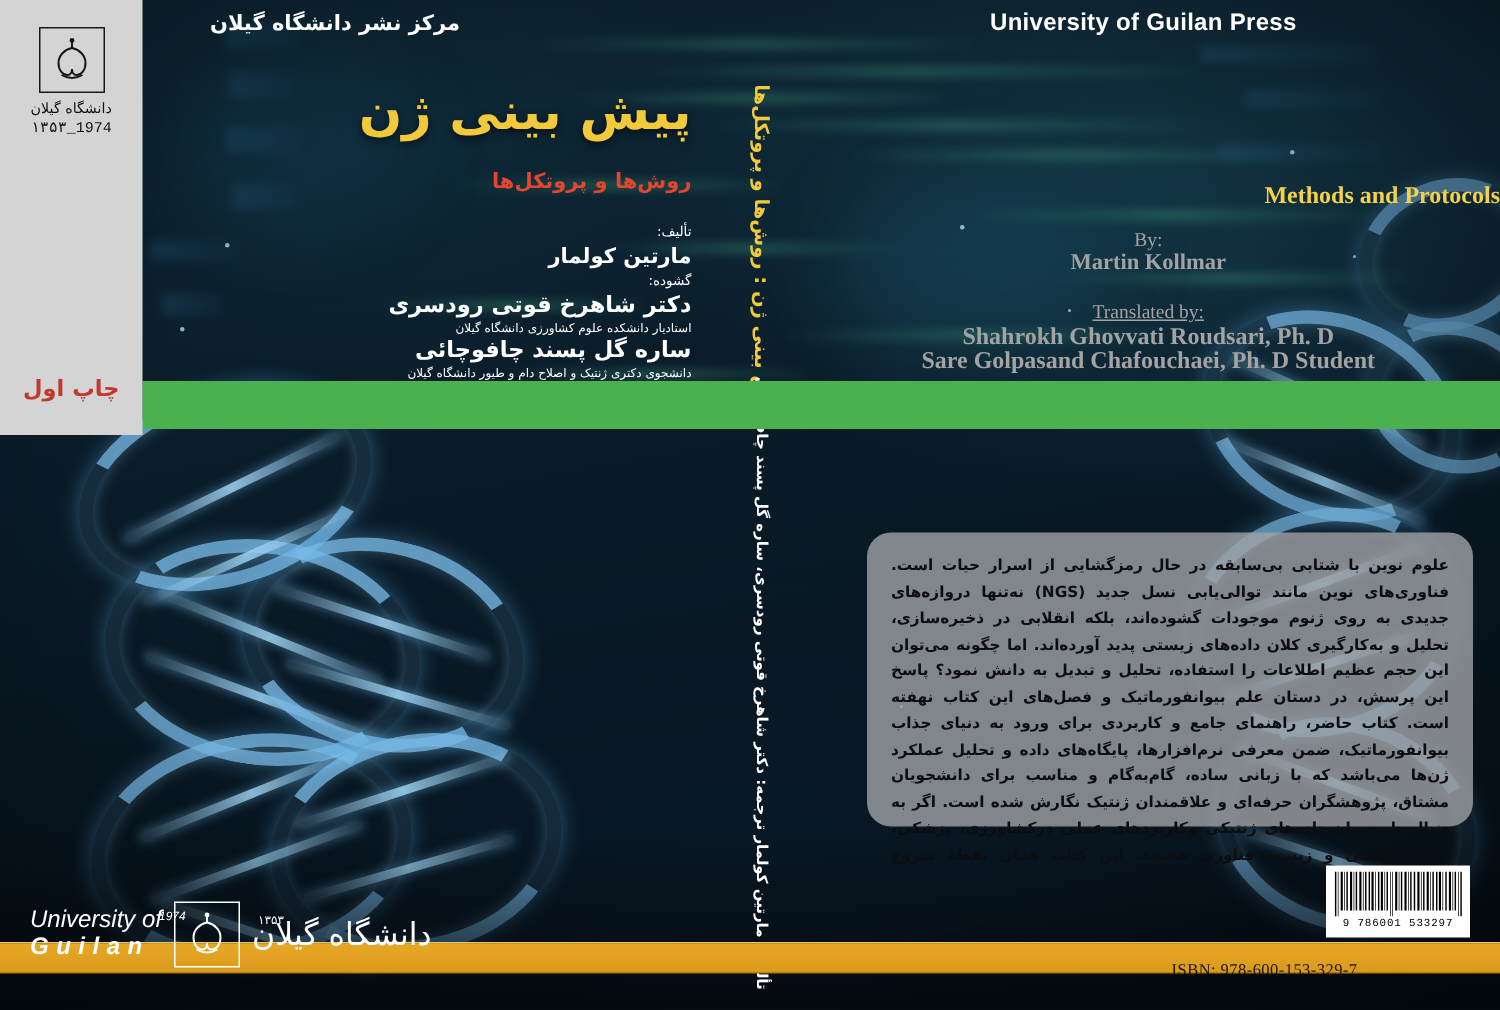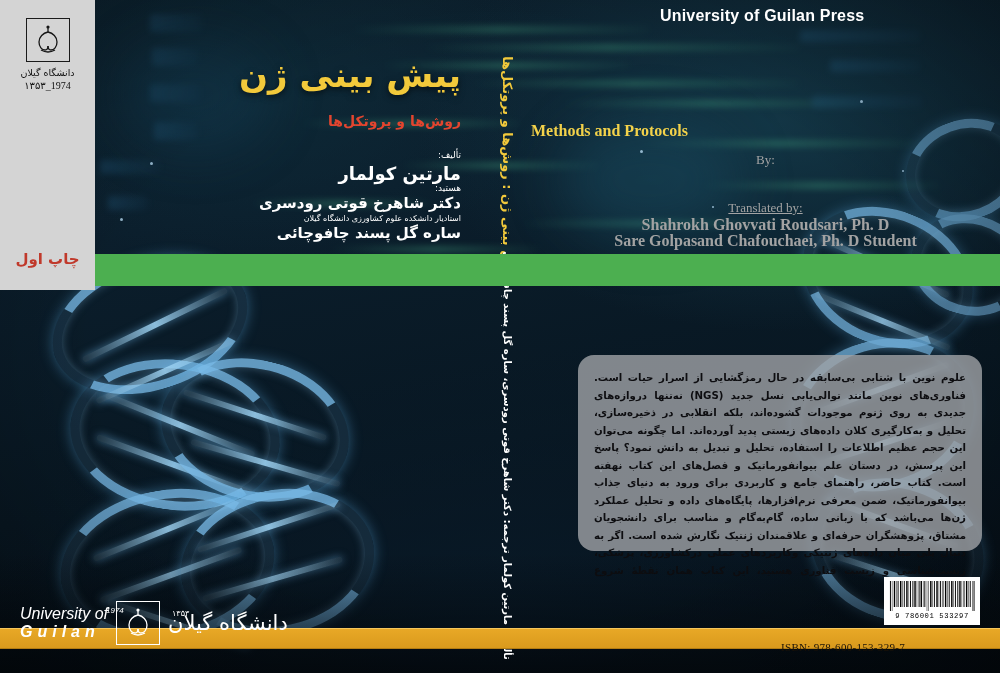--- a/index.html
+++ b/index.html
@@ -86,21 +86,21 @@
     position: relative;
     display: flex; align-items: center; justify-content: center;
   }
   .ug-mark svg { display: block; }
   .flap-uni-fa {
     font-size: 9.5px; color: #111; margin-top: 3px;
     font-family: "DejaVu Sans", sans-serif; direction: rtl;
   }
   .flap-year {
     font-size: 10px; color: #111; letter-spacing: .5px;
-    font-family: Liberation Serif, serif;
+    font-family: Liberation Mono, monospace;
   }
   #edition-badge {
     position: absolute; left: 0; right: 0; bottom: 22px;
     text-align: center;
     font-family: "DejaVu Sans", sans-serif;
     font-size: 15px; font-weight: bold; color: #c0392b;
     direction: rtl;
   }
 
   
@@ -162,21 +162,21 @@
     font-family: "DejaVu Sans", sans-serif;
     font-size: 14px; font-weight: bold; color: #e3452f;
   }
   .fa-lbl {
     position: absolute; right: 24px; left: 20px;
     text-align: right; direction: rtl;
     font-family: "DejaVu Sans", sans-serif;
     color: #ffffff;
   }
   #fa-author-label { top: 150px; font-size: 9px; }
-  #fa-author       { top: 163px; font-size: 18px; font-weight: bold; }
+  #fa-author       { top: 163px; font-size: 14px; font-weight: bold; }
   #fa-trans-label  { top: 183px; font-size: 9px; }
   #fa-trans1       { top: 194px; font-size: 15px; font-weight: bold; }
   #fa-trans1-aff   { top: 214px; font-size: 8px; }
   #fa-trans2       { top: 224px; font-size: 15px; font-weight: bold; }
   #fa-trans2-aff   { top: 244px; font-size: 8px; }
 
   
   #front-cover {
     position: absolute; left: 531px; top: 0; width: 469px; height: 673px;
     z-index: 3;
@@ -184,21 +184,21 @@
   #en-title {
     position: absolute; left: 0; right: 0; top: 62px;
     text-align: center;
     font-family: "Liberation Serif", serif;
     font-size: 46px; font-weight: bold; color: #f5cd33;
     letter-spacing: .6px;
     text-shadow: 0 2px 8px rgba(0,0,0,.65);
   }
   #en-subtitle {
     position: absolute; left: 0; right: 0; top: 122px;
-    text-align: left;
+    text-align: right;
     font-family: "Liberation Serif", serif;
     font-size: 16px; font-weight: bold; color: #f3d24a;
   }
   .en-lbl {
     position: absolute; left: 0; right: 0; text-align: center;
     font-family: "Liberation Serif", serif; color: #a3a3a3;
   }
   #en-by        { top: 152px; font-size: 13px; }
   #en-author    { top: 167px; font-size: 15px; font-weight: bold; }
   #en-translabel{ top: 200px; font-size: 13px; text-decoration: underline; }
@@ -370,41 +370,44 @@
           </g>
         </svg>
       </div>
       <div class="flap-uni-fa">دانشگاه گیلان</div>
       <div class="flap-year">۱۳۵۳_1974</div>
     </div>
     <div id="edition-badge">چاپ اول</div>
   </div>
 
   <div id="green-band"></div>
+  <div id="press-fa" style="z-index:6;">مرکز نشر دانشگاه گیلان</div>
   <div id="press-en" style="z-index:6;">University of Guilan Press</div>
 
   <div id="back-cover">
     <div id="fa-title">پیش بینی ژن</div>
     <div id="fa-subtitle">روش‌ها و پروتکل‌ها</div>
     <div class="fa-lbl" id="fa-author-label">تألیف:</div>
     <div class="fa-lbl" id="fa-author">مارتین کولمار</div>
-    <div class="fa-lbl" id="fa-trans-label">هستید:</div>
+    <div class="fa-lbl" id="fa-trans-label">گشوده:</div>
     <div class="fa-lbl" id="fa-trans1">دکتر شاهرخ قوتی رودسری</div>
     <div class="fa-lbl" id="fa-trans1-aff">استادیار دانشکده علوم کشاورزی دانشگاه گیلان</div>
     <div class="fa-lbl" id="fa-trans2">ساره گل پسند چافوچائی</div>
+    <div class="fa-lbl" id="fa-trans2-aff">دانشجوی دکتری ژنتیک و اصلاح دام و طیور دانشگاه گیلان</div>
   </div>
 
   <div id="spine">
     <div class="spine-txt" id="spine-title">پیش بینی ژن : روش‌ها و پروتکل‌ها</div>
     <div class="spine-txt" id="spine-authors">تألیف: مارتین کولمار    ترجمه: دکتر شاهرخ قوتی رودسری، ساره گل پسند چافوچائی</div>
   </div>
 
   <div id="front-cover">
     <div id="en-subtitle">Methods and Protocols</div>
     <div class="en-lbl" id="en-by">By:</div>
+    <div class="en-lbl" id="en-author">Martin Kollmar</div>
     <div class="en-lbl" id="en-translabel">Translated by:</div>
     <div class="en-lbl" id="en-trans1">Shahrokh Ghovvati Roudsari, Ph. D</div>
     <div class="en-lbl" id="en-trans2">Sare Golpasand Chafouchaei, Ph. D Student</div>
   </div>
 
   <div id="abstract-box">
     <div id="abstract-text">علوم نوین با شتابی بی‌سابقه در حال رمزگشایی از اسرار حیات است. فناوری‌های نوین مانند توالی‌یابی نسل جدید (NGS) نه‌تنها دروازه‌های جدیدی به روی ژنوم موجودات گشوده‌اند، بلکه انقلابی در ذخیره‌سازی، تحلیل و به‌کارگیری کلان داده‌های زیستی پدید آورده‌اند. اما چگونه می‌توان این حجم عظیم اطلاعات را استفاده، تحلیل و تبدیل به دانش نمود؟ پاسخ این پرسش، در دستان علم بیوانفورماتیک و فصل‌های این کتاب نهفته است. کتاب حاضر، راهنمای جامع و کاربردی برای ورود به دنیای جذاب بیوانفورماتیک، ضمن معرفی نرم‌افزارها، پایگاه‌های داده و تحلیل عملکرد ژن‌ها می‌باشد که با زبانی ساده، گام‌به‌گام و مناسب برای دانشجویان مشتاق، پژوهشگران حرفه‌ای و علاقمندان ژنتیک نگارش شده است. اگر به دنبال پلی میان داده‌های ژنتیکی وکاربردهای عملی درکشاورزی، پزشکی، زیست‌شناسی و زیست فناوری هستید، این کتاب همان نقطهٔ شروع شماست.</div>
   </div>
 
   <div id="barcode-box">

